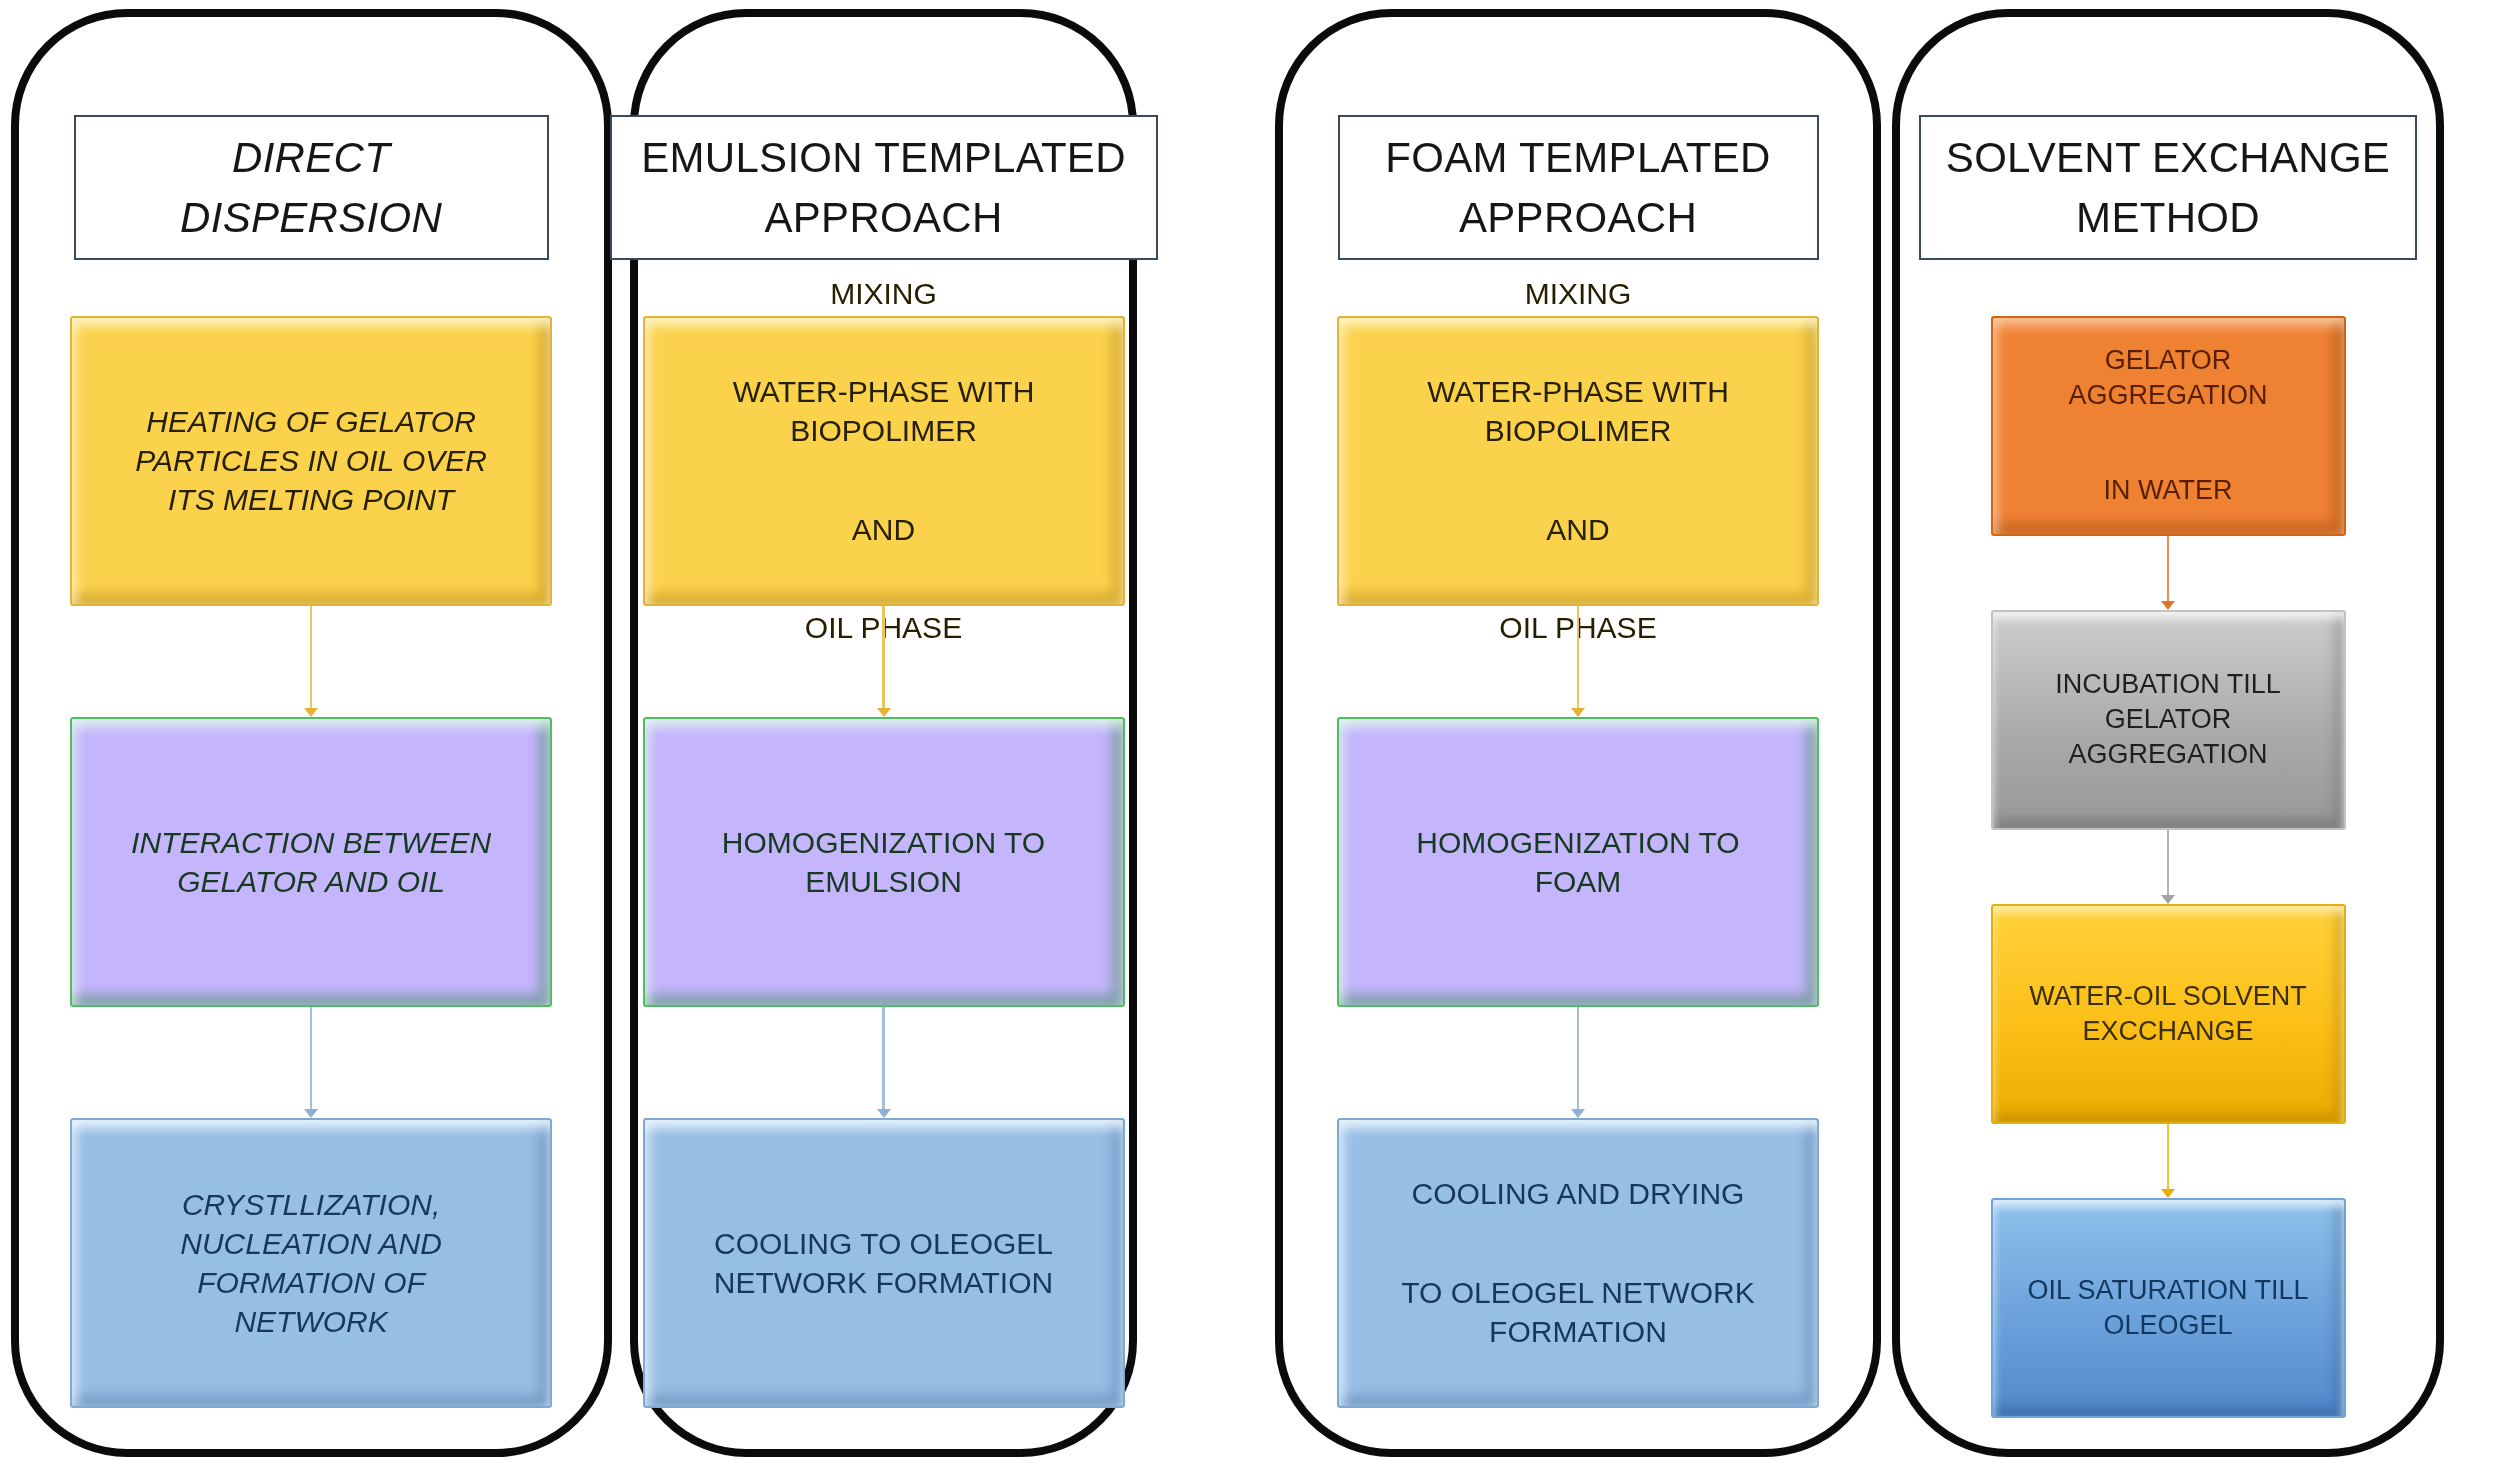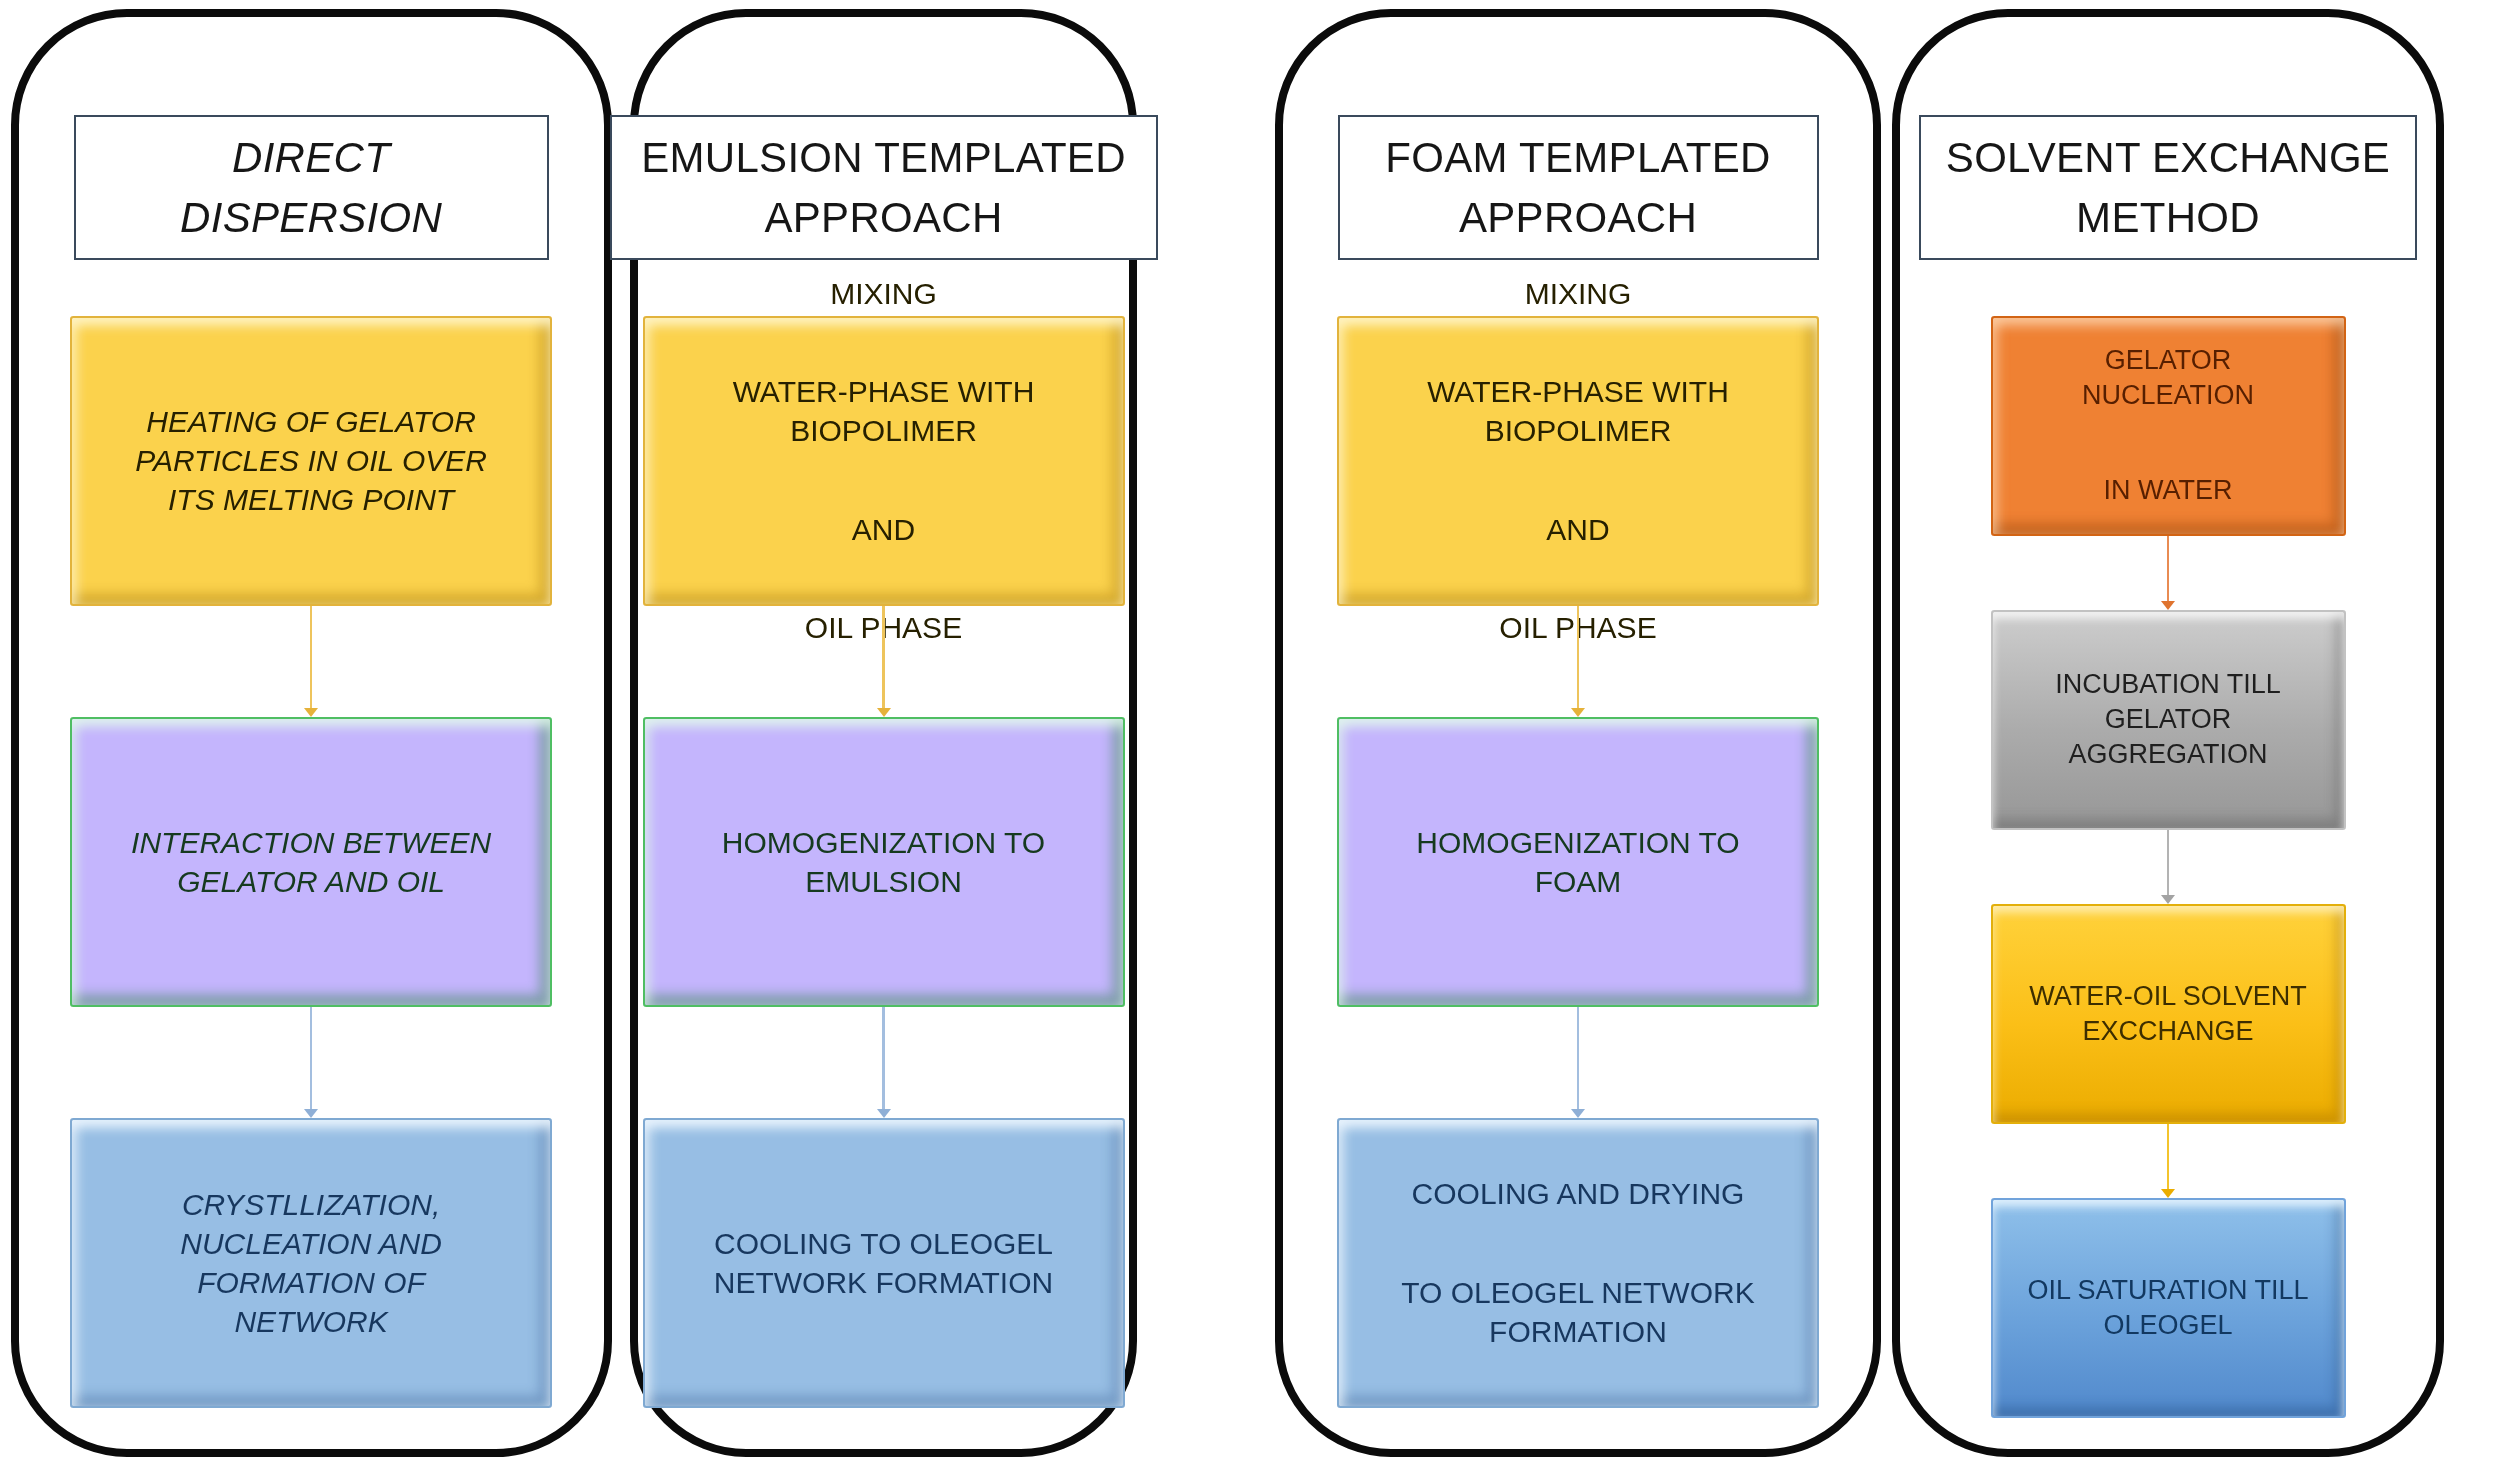--- a/index.html
+++ b/index.html
@@ -242,21 +242,21 @@
       <div class="line narrow">TO OLEOGEL NETWORK FORMATION</div>
     </div>
   </div>
 
   <div class="container c4">
     <div class="header">
       <span>SOLVENT EXCHANGE</span>
       <span>METHOD</span>
     </div>
     <div class="box orange first pad-lg">
-      <div class="line">GELATOR NUCLEATION</div>
+      <div class="line">GELATOR AGGREGATION</div>
       <div class="line">IN WATER</div>
     </div>
     <div class="flow-arrow arrow-orange">
       <div class="shaft"></div>
       <div class="head"></div>
     </div>
     <div class="box gray pad-md">
       <div class="line">INCUBATION TILL GELATOR AGGREGATION</div>
     </div>
     <div class="flow-arrow arrow-gray">

